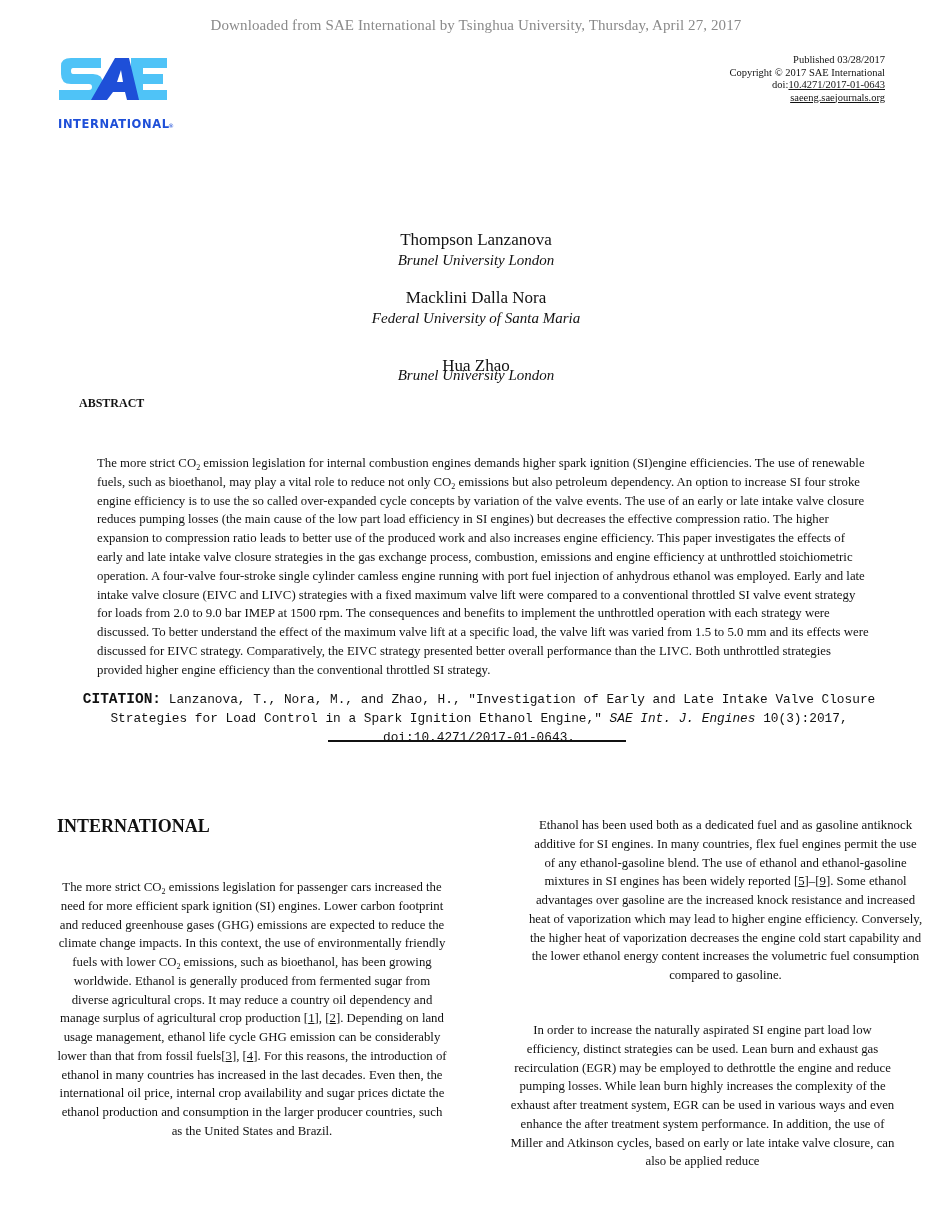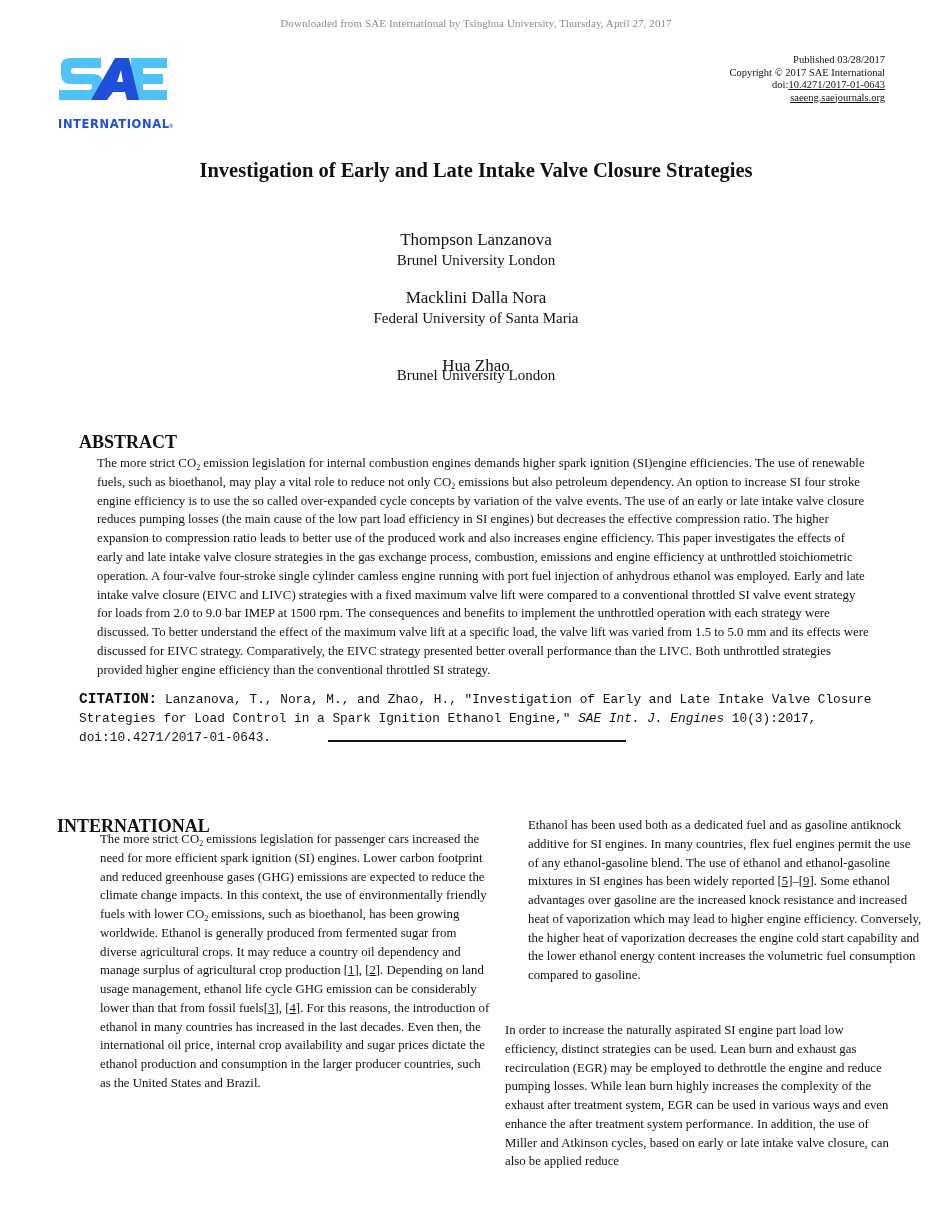--- a/index.html
+++ b/index.html
@@ -1,33 +1,33 @@
 <!DOCTYPE html>
 <html><head>
 <meta charset="utf-8">
 <style>
   html, body { margin:0; padding:0; background:#ffffff; }
   body { width:952px; height:1232px; position:relative; overflow:hidden;
          font-family:"Liberation Serif", "DejaVu Serif", serif; color:#111; }
-  .abs { position:absolute; }
-  .dl-banner { left:0; width:952px; top:17px; text-align:center; font-size:11px; color:#8a8a8a; letter-spacing:0.1px; }
+  .abs { position:absolute;text-align:center; }
+  .dl-banner { left:0; width:952px; top:17px; text-align:center; font-size:15px; color:#8a8a8a; letter-spacing:0.1px; }
   .logo { left:57px; top:56px; width:125px; height:80px; }
   .pubinfo { right:67px; top:54px; text-align:right; font-size:10.5px; line-height:12.5px; color:#111; }
   .pubinfo .u { text-decoration:underline; }
   .title { left:0; width:952px; top:157px; text-align:center; font-weight:bold; font-size:20.5px; line-height:27px; }
   .author { left:0; width:952px; text-align:center; font-size:17px; line-height:20px; }
-  .affil { left:0; width:952px; text-align:center; font-size:15px; line-height:18px; }
-  .abs-head { left:79px; top:432px; font-weight:bold; font-size:18px; }
+  .affil { left:0; width:952px; text-align:center; font-size:15px; line-height:18px;font-style:italic; }
+  .abs-head { left:79px; top:396px; font-weight:bold; font-size:12px; }
   .abs-body { left:97px; top:429px; width:775px; font-size:12.8px; line-height:18.8px; text-align:left;margin-top:25px; }
   .citation { left:79px; top:690px; width:800px; font-size:12.8px; line-height:18.8px;font-family:Liberation Mono, monospace; }
   .citation b { font-size:14.5px; }
   .rule { left:328px; top:740px; width:298px; height:2px; background:#111; }
   .intro-head { left:57px; top:816px; font-weight:bold; font-size:18px; }
   .col { font-size:12.8px; line-height:18.75px; width:390px; }
-  .col-left { left:57px; top:830px;margin-left:43px; }
+  .col-left { left:57px; top:878px; }
   .col-right { left:528px; top:816px; width:395px; }
   .col-right2 { left:505px; top:1021px; width:395px; }
   sub { font-size:8px; vertical-align:-3px; line-height:0; }
   .ref { text-decoration:underline; }
 </style>
 </head>
 <body>
 
 <div class="abs dl-banner">Downloaded from SAE International by Tsinghua University, Thursday, April 27, 2017</div>
 
@@ -45,21 +45,20 @@
 </div>
 
 <div class="abs pubinfo">
   <div>Published 03/28/2017</div>
   <div>Copyright © 2017 SAE International</div>
   <div><span>doi:</span><span class="u">10.4271/2017-01-0643</span></div>
   <div class="u">saeeng.saejournals.org</div>
 </div>
 
 <div class="abs title">
-  <div>Investigation of Early and Late Intake Valve Closure Strategies</div>
 </div>
 
 <div class="abs author" style="top:230px">Thompson Lanzanova</div>
 <div class="abs affil" style="top:251px">Brunel University London</div>
 <div class="abs author" style="top:288px">Macklini Dalla Nora</div>
 <div class="abs affil" style="top:309px">Federal University of Santa Maria</div>
 <div class="abs author" style="top:356px">Hua Zhao</div>
 <div class="abs affil" style="top:366px">Brunel University London</div>
 
 <div class="abs abs-head">ABSTRACT</div>

